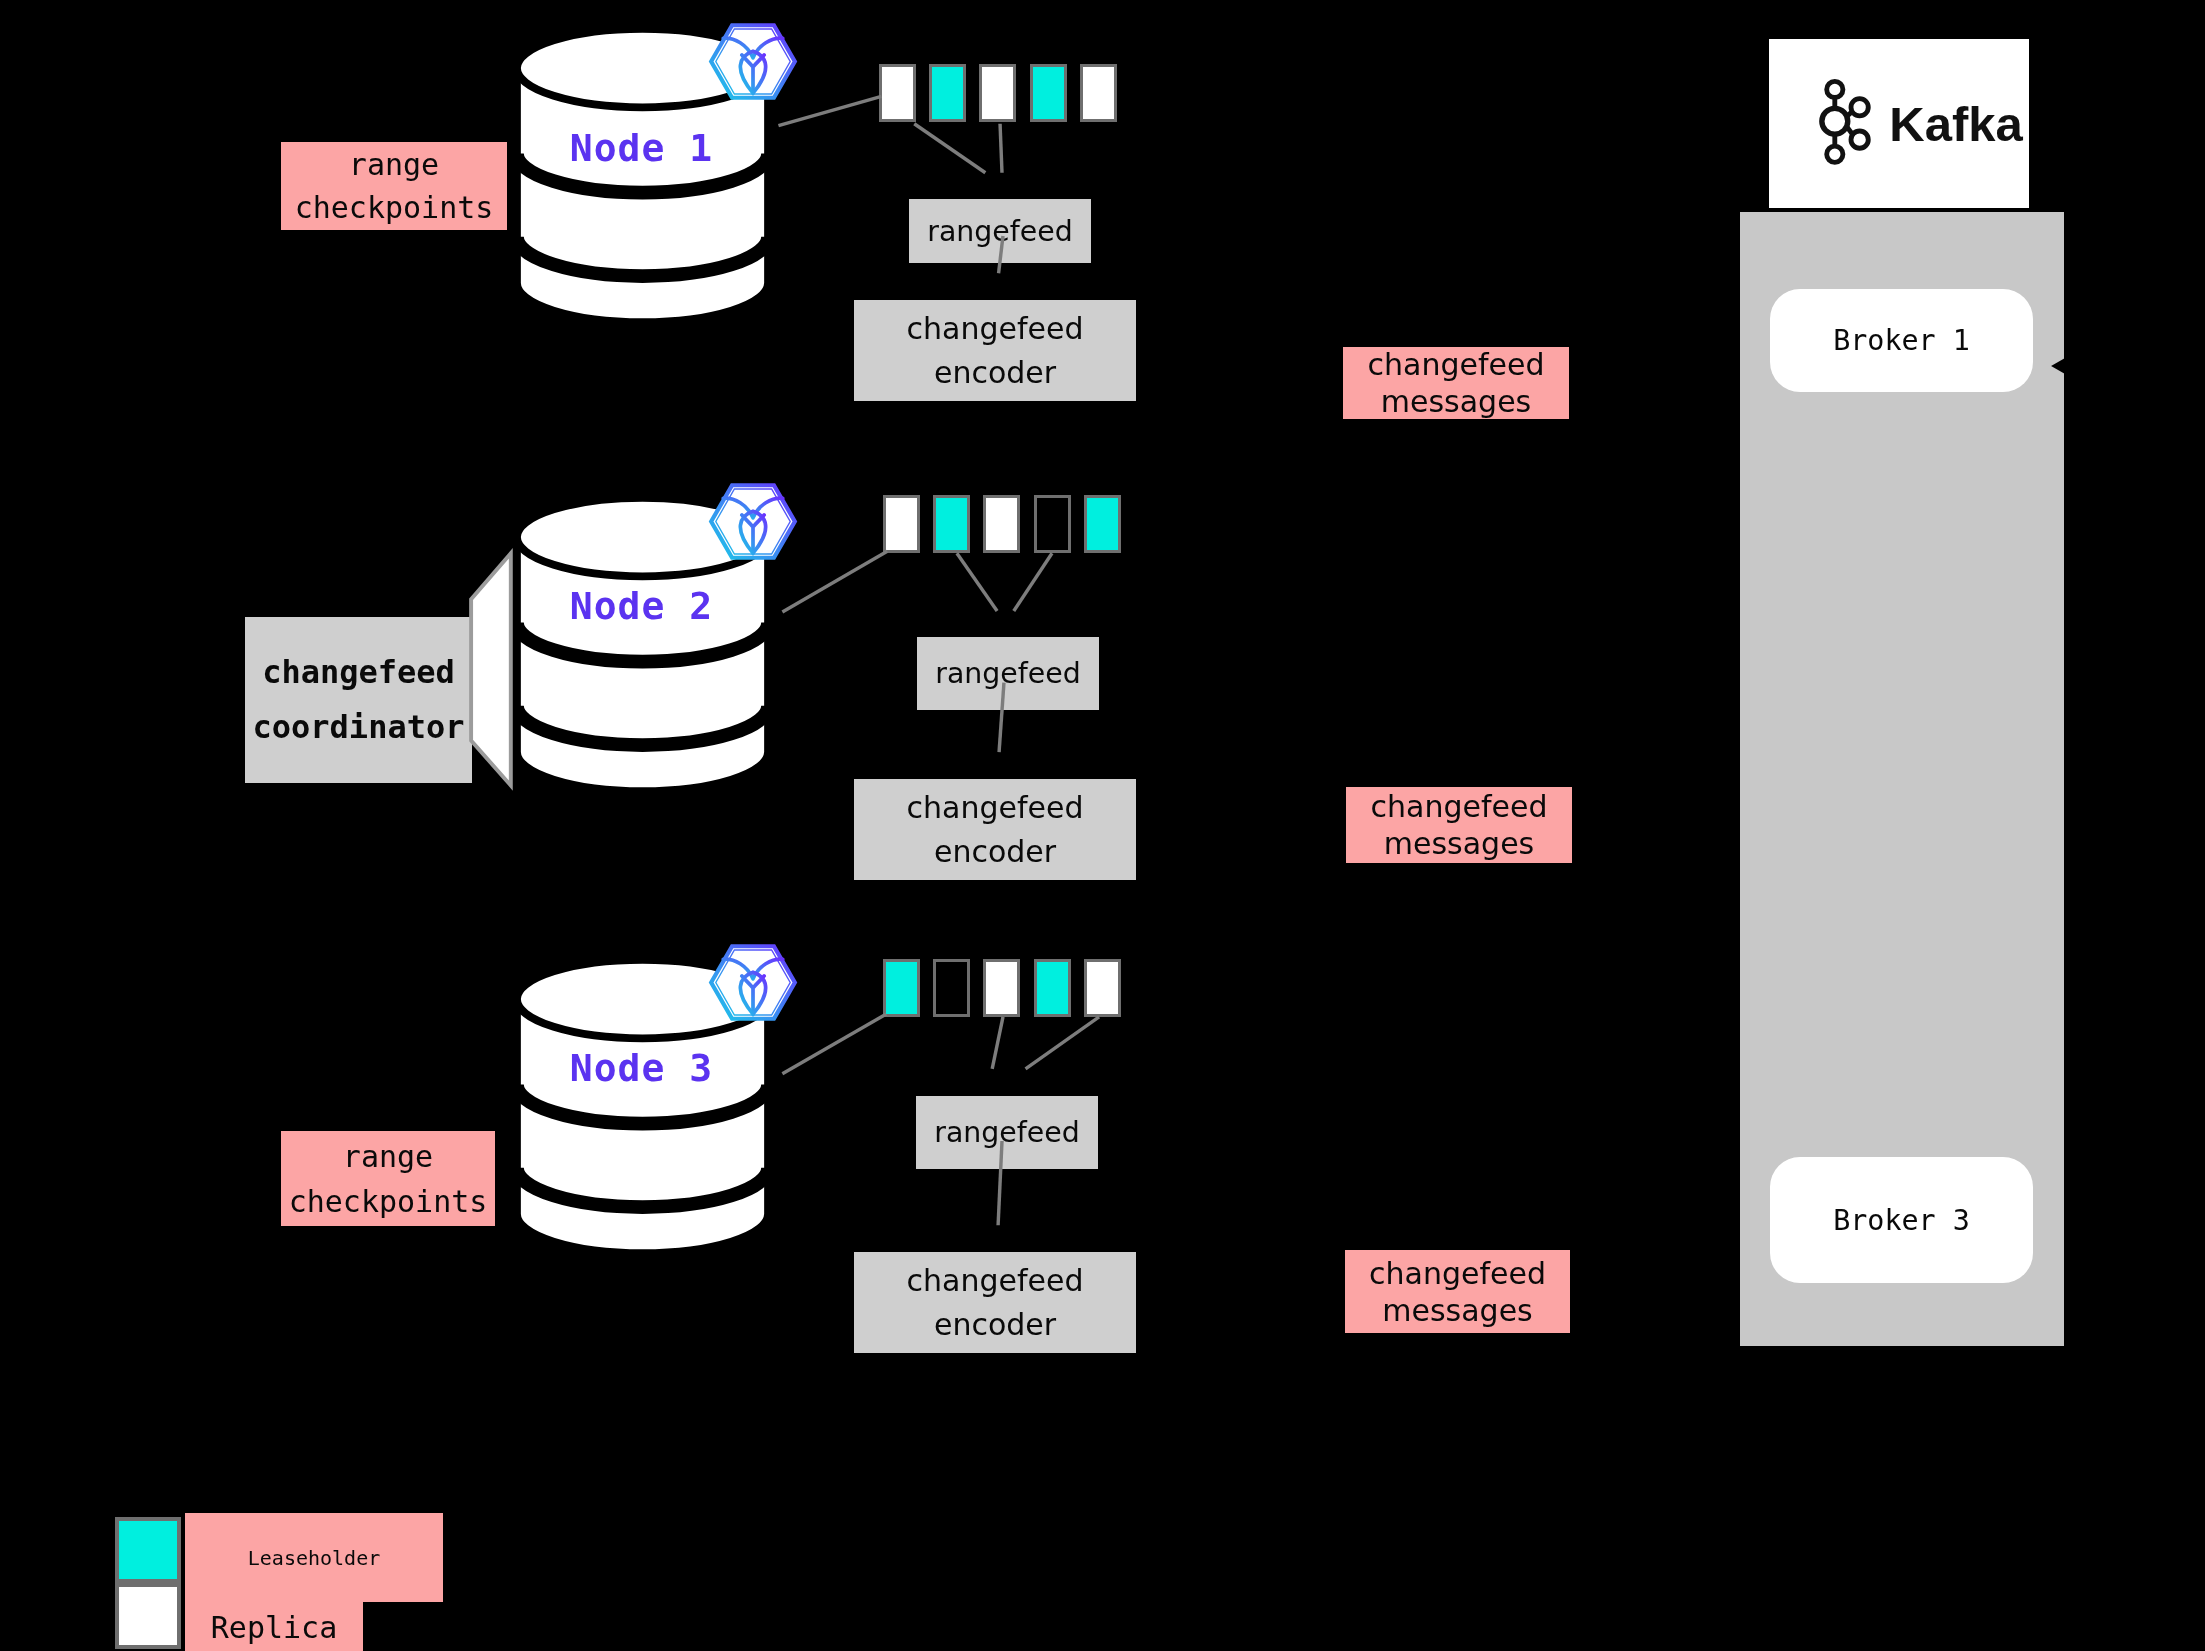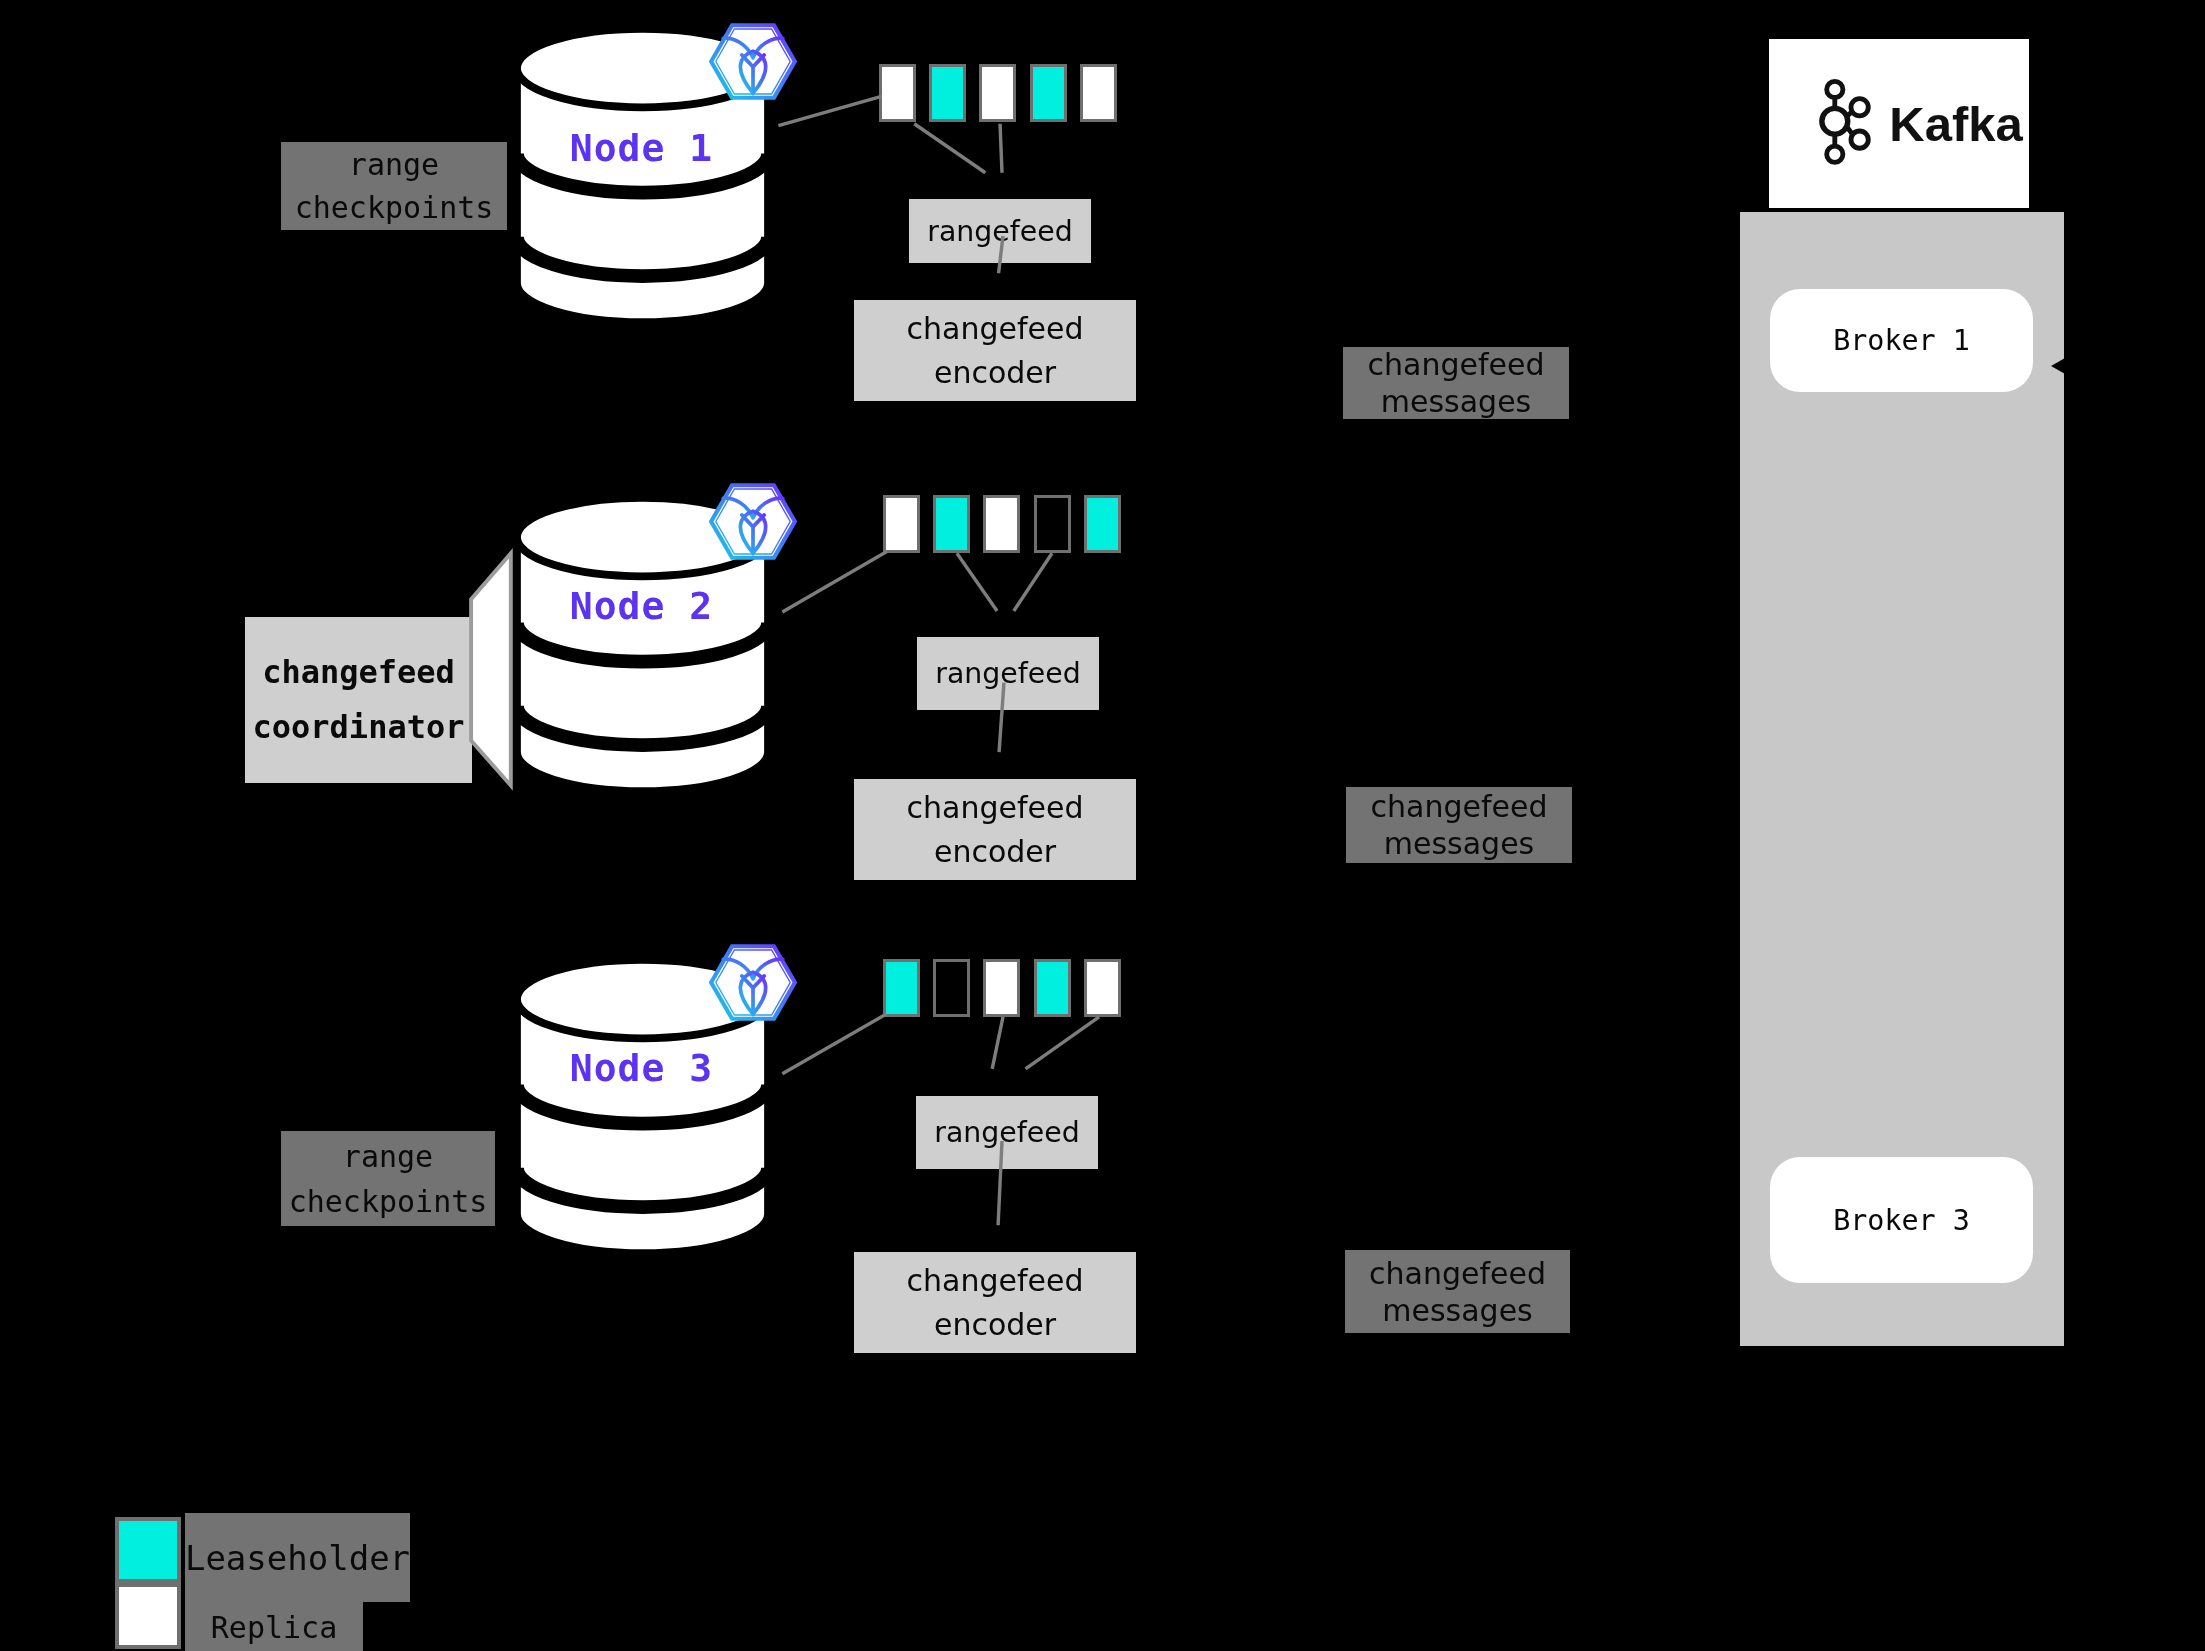--- a/index.html
+++ b/index.html
@@ -5,21 +5,21 @@
   html,body{margin:0;padding:0;background:#000;}
   .canvas{position:relative;width:2205px;height:1652px;background:#000;overflow:hidden;
           font-family:"DejaVu Sans", sans-serif;color:#0a0a0a;}
   .abs{position:absolute;}
   .mono{font-family:"DejaVu Sans Mono", monospace;}
   .sans{font-family:"DejaVu Sans", sans-serif;}
   .center{display:flex;align-items:center;justify-content:center;text-align:center;}
   .col{flex-direction:column;}
 
   
-  .wbox{background:#737373;color:#0a0a0a;}
+  .wbox{background:#fca5a5;color:#0a0a0a;}
   
   .gbox{background:var(--box_gray,#cfcfcf);color:#0a0a0a;margin-top:28px;}
 
   
   #rc1{left:281px;top:142px;width:226px;height:88px;font-size:30px;line-height:43px;}
   #rc3{left:281px;top:1131px;width:214px;height:95px;font-size:30px;line-height:45px;}
 
   
   .cyl{width:265px;height:309px;}
   #cyl1{left:510px;top:20.6px;}
@@ -78,21 +78,21 @@
   #b2{left:1770px;top:716px;height:123px;}
   #b3{left:1770px;top:1157px;height:126px;}
 
   
   #pill{left:968px;top:1460px;width:464px;height:55px;border-radius:28.4px;font-size:30px;}
 
   
   .sw{width:66px;height:66px;border:4.9px solid #6f6f6f;box-sizing:border-box;}
   #sw-lease{left:115px;top:1517px;background:var(--leaseholder,#00efdf);}
   #sw-repl{left:115px;top:1583px;background:var(--replica,#ffffff);}
-  #lg-lease{left:185px;top:1513px;width:225px;height:89px;font-size:34px;}
+  #lg-lease{left:185px;top:1513px;width:258px;height:89px;font-size:20px;}
   #lg-repl{left:185px;top:1602px;width:178px;height:50px;font-size:30px;}
 
   #overlay{left:0;top:0;width:2205px;height:1652px;pointer-events:none;}
 </style>
 </head>
 <body>
 
 <div class="canvas">
 
   <div id="rc1" class="abs wbox mono center col">

